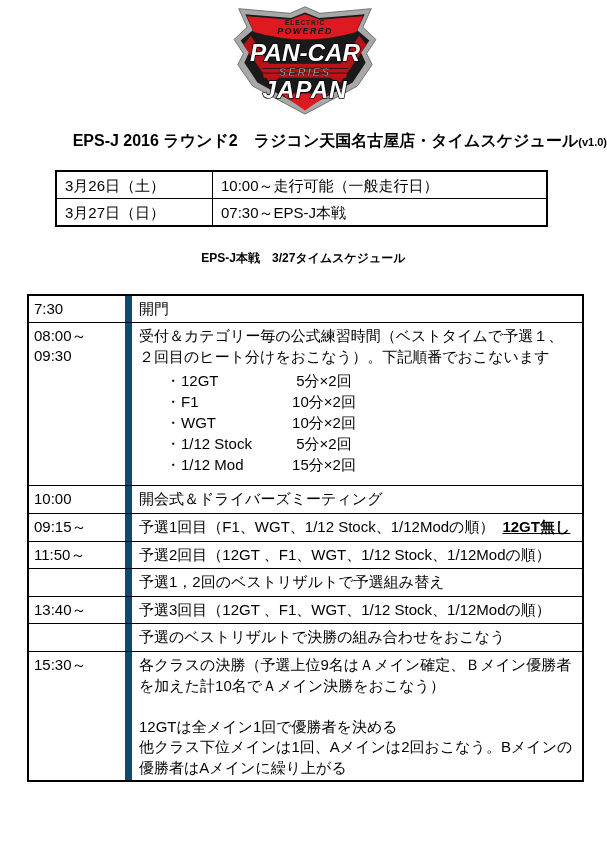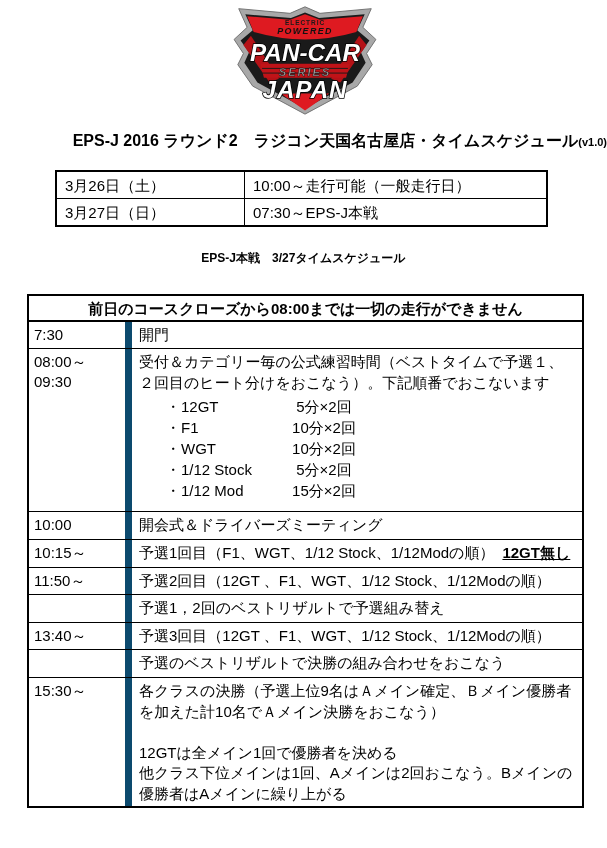--- a/index.html
+++ b/index.html
@@ -18,21 +18,21 @@
     font-size:16px; font-weight:bold; white-space:nowrap;
   }
   .title .ver { font-size:11px; font-weight:bold; }
   .subtitle {
     position:absolute; top:250px; left:0; width:607px; text-align:center;
     font-size:12px; font-weight:bold;
   }
 
   
   .date-table { position:absolute; left:55px; top:170px; width:489px; border:2px solid #000; }
-  .date-row { display:grid; grid-template-columns:155px 1fr;gap:32px; }
+  .date-row { display:grid; grid-template-columns:155px 1fr; }
   .date-row + .date-row { border-top:1px solid #000; }
   .date-cell { font-size:15px; padding:4px 6px 3px 8px; min-height:19px; line-height:19px; }
   .date-cell.detail { border-left:1px solid #000; }
 
   
   .sched { position:absolute; left:27px; top:294px; width:553px; border:2px solid #000; font-size:15px; }
   .sched-header {
     text-align:center; font-weight:bold; padding:3px 0 2px; line-height:19px;
     border-bottom:2px solid #000;
   }
@@ -83,21 +83,20 @@
   <div class="date-row">
     <div class="date-cell">3月27日（日）</div>
     <div class="date-cell detail">07:30～EPS-J本戦</div>
   </div>
 </div>
 
 <div class="subtitle">EPS-J本戦　3/27タイムスケジュール</div>
 
 <div class="sched">
 
-  <div class="sched-header">前日のコースクローズから08:00までは一切の走行ができません</div>
 
   <div class="srow" style="min-height:26px">
     <div class="tcell">7:30</div>
     <div class="ccell">開門</div>
   </div>
 
   <div class="srow" style="min-height:162px">
     <div class="tcell">08:00～09:30</div>
     <div class="ccell">
       <div class="prewrap">受付＆カテゴリー毎の公式練習時間（ベストタイムで予選１、
@@ -131,21 +130,21 @@
       </div>
     </div>
   </div>
 
   <div class="srow" style="min-height:27px">
     <div class="tcell">10:00</div>
     <div class="ccell">開会式＆ドライバーズミーティング</div>
   </div>
 
   <div class="srow" style="min-height:27px">
-    <div class="tcell">10:15～</div>
+    <div class="tcell">09:15～</div>
     <div class="ccell"><span>予選1回目（F1、WGT、1/12 Stock、1/12Modの順）</span><span class="hl">12GT無し</span>
     </div>
   </div>
 
   <div class="srow" style="min-height:26px">
     <div class="tcell">11:50～</div>
     <div class="ccell">予選2回目（12GT 、F1、WGT、1/12 Stock、1/12Modの順）</div>
   </div>
 
   <div class="srow" style="min-height:27px">

